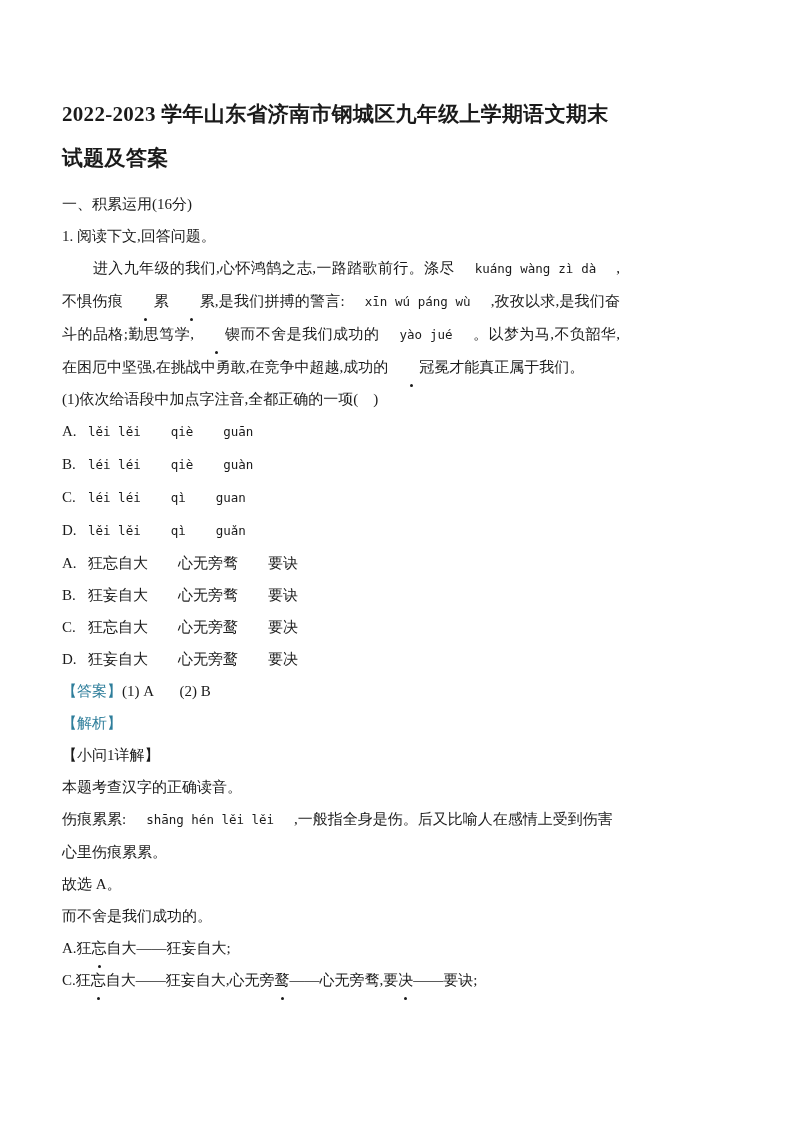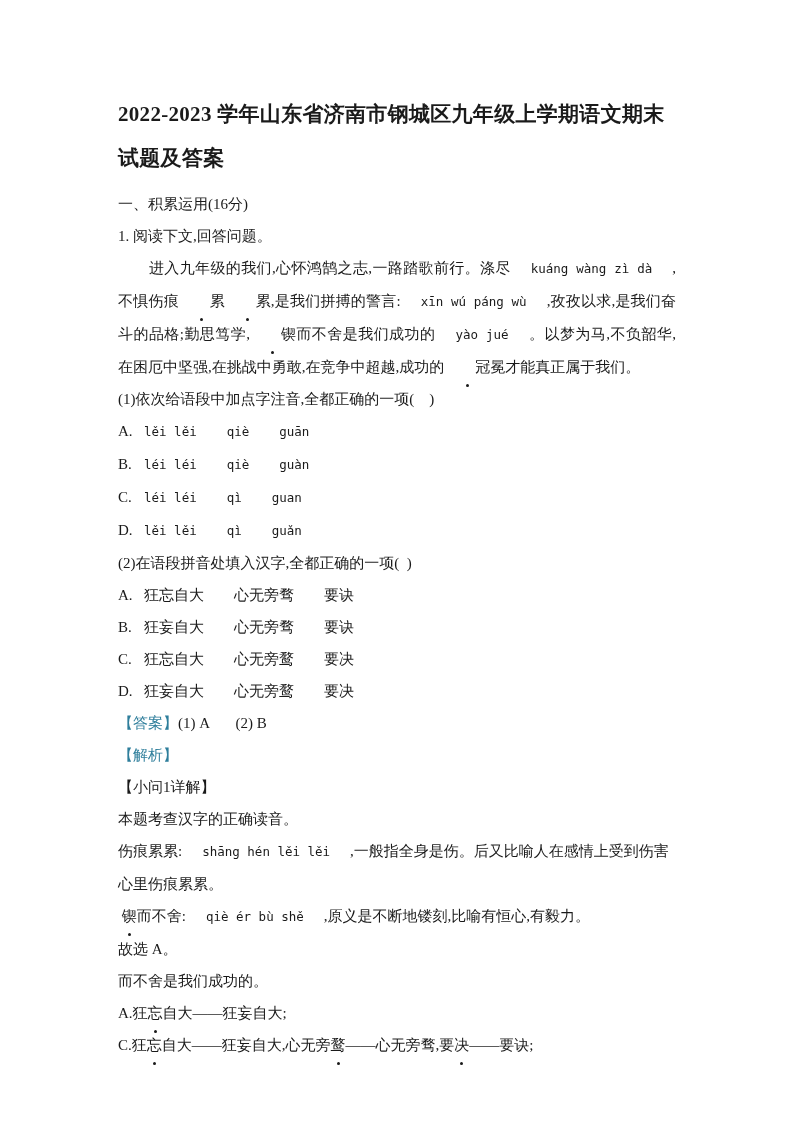--- a/index.html
+++ b/index.html
@@ -1,21 +1,21 @@
 <!DOCTYPE html>
 <html style="--accent: #2e7e9b; --ink: #1a1a1a; --paper: #ffffff;"><head>
 <meta charset="utf-8">
 <style>
   :root { --ink:#1a1a1a; --accent:#2e7e9b; --paper:#ffffff; }
   * { margin:0; padding:0; box-sizing:border-box; }
   html,body { background:#fff; }
   body { width:793px; height:1122px; overflow:hidden; }
   .page {
     width:793px; height:1119px; background:var(--paper);
-    padding:92px 117px 0 118px;
+    padding:92px 117px 0 62px;
     font-family:"Liberation Serif","DejaVu Serif",serif;
     color:var(--ink);
   }
   .title {
     font-size:21px; font-weight:700; line-height:44px;
     max-width:562px; letter-spacing:0.3px; margin-bottom:8px;
   }
   .doc-body { width:558px; }
   .line { font-size:15px; line-height:32px; min-height:32px; white-space:pre-wrap; }
   .passage { text-align:justify; text-indent:31px; }
@@ -40,29 +40,27 @@
 
 <div class="page">
   <div class="title">2022-2023 学年山东省济南市钢城区九年级上学期语文期末试题及答案</div>
   <div class="doc-body">
       <div class="line"><span>一、积累运用(16分)</span></div>
       <div class="line"><span>1. 阅读下文,回答问题。</span></div>
       <div class="line passage"><span>进入九年级的我们,心怀鸿鹄之志,一路踏歌前行。涤尽</span><span class="py">kuáng wàng zì dà</span><span>,不惧伤痕</span><span><span class="dotchar">累</span><span class="dotchar">累</span></span><span>,是我们拼搏的警言:</span><span class="py">xīn wú páng wù</span><span>,孜孜以求,是我们奋斗的品格;勤思笃学,</span><span><span class="dotchar">锲</span></span><span>而不舍是我们成功的</span><span class="py">yào jué</span><span>。以梦为马,不负韶华,在困厄中坚强,在挑战中勇敢,在竞争中超越,成功的</span><span><span class="dotchar">冠</span></span><span>冕才能真正属于我们。</span></div>
       <div class="line"><span>(1)依次给语段中加点字注音,全都正确的一项(    )</span></div>
       <div class="line optrow2"><span class="optcell"><span class="optlabel">A.</span><span class="part py">lěi lěi</span><span class="part py">qiè</span><span class="part py">guān</span></span><span class="optcell"><span class="optlabel">B.</span><span class="part py">léi léi</span><span class="part py">qiè</span><span class="part py">guàn</span></span></div>
       <div class="line optrow2"><span class="optcell"><span class="optlabel">C.</span><span class="part py">léi léi</span><span class="part py">qì</span><span class="part py">guan</span></span><span class="optcell"><span class="optlabel">D.</span><span class="part py">lěi lěi</span><span class="part py">qì</span><span class="part py">guǎn</span></span></div>
-      <div class="line"><span>(2)在语段拼音处填入汉字,全都正确的一项(  )</span></div>
       <div class="line"><span class="optlabel">A.</span><span class="part">狂忘自大</span><span class="part">心无旁骛</span><span class="part">要诀</span></div>
       <div class="line"><span class="optlabel">B.</span><span class="part">狂妄自大</span><span class="part">心无旁骛</span><span class="part">要诀</span></div>
       <div class="line"><span class="optlabel">C.</span><span class="part">狂忘自大</span><span class="part">心无旁鹜</span><span class="part">要决</span></div>
       <div class="line"><span class="optlabel">D.</span><span class="part">狂妄自大</span><span class="part">心无旁鹜</span><span class="part">要决</span></div>
       <div class="line"><span class="teal">【答案】</span><span>(1) A       (2) B</span></div>
       <div class="line"><span class="teal">【解析】</span></div>
       <div class="line"><span>【小问1详解】</span></div>
       <div class="line"><span>本题考查汉字的正确读音。</span></div>
       <div class="line"><span>伤痕累累:</span><span class="py">shāng hén lěi lěi</span><span>,一般指全身是伤。后又比喻人在感情上受到伤害心里伤痕累累。</span></div>
-      <div class="line"><span> </span><span><span class="dotchar">锲</span></span><span>而不舍:</span><span class="py">qiè ér bù shě</span><span>,原义是不断地镂刻,比喻有恒心,有毅力。</span></div>
       <div class="line"><span>故选 A。</span></div>
       <div class="line"><span>而不舍是我们成功的。</span></div>
       <div class="line"><span>A.狂</span><span><span class="dotchar">忘</span></span><span>自大——狂妄自大;</span></div>
       <div class="line"><span>C.狂</span><span><span class="dotchar">忘</span></span><span>自大——狂妄自大,心无旁</span><span><span class="dotchar">鹜</span></span><span>——心无旁骛,要</span><span><span class="dotchar">决</span></span><span>——要诀;</span></div>
     </div>
 </div>
 
 </body></html>

